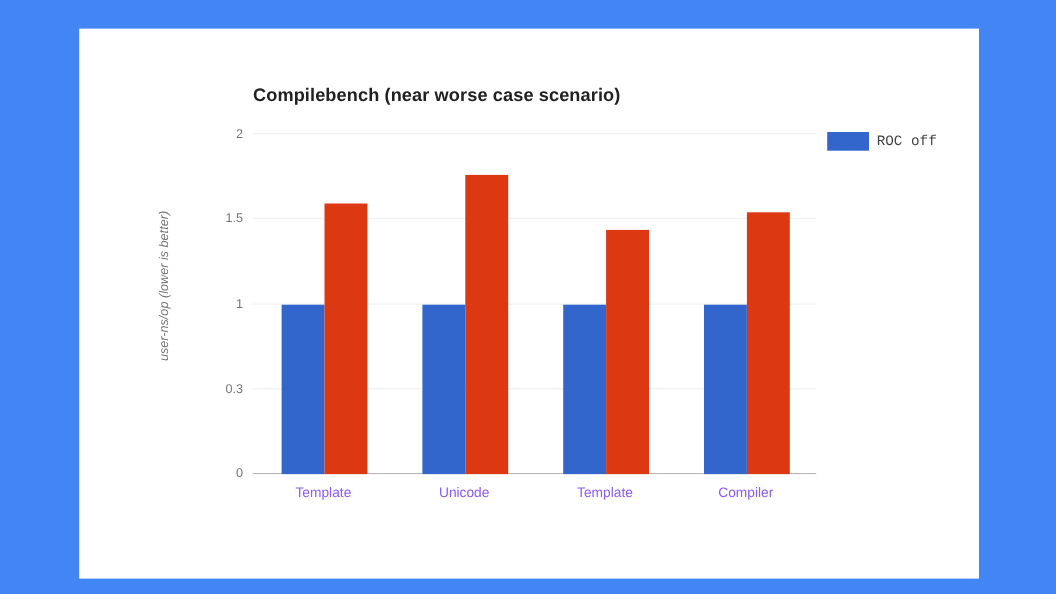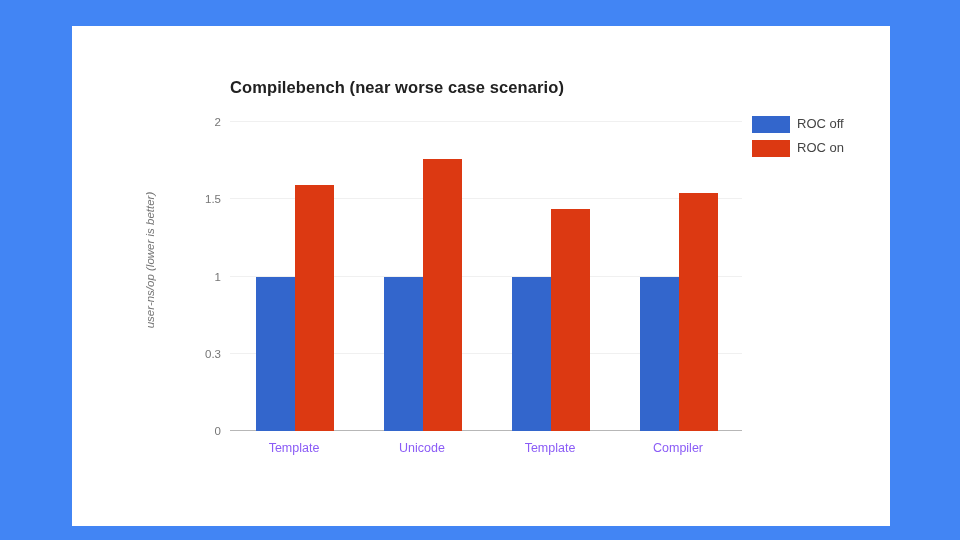--- a/index.html
+++ b/index.html
@@ -128,22 +128,23 @@
   }
 
   
   #chart-legend {
     position: absolute;
     left: 680px;
     top: 90px;
   }
   .legend-item {
     display: flex;
-    align-items: flex-start;
+    align-items: center;
     height: 24px;
+    font-family: Liberation Mono, monospace;
   }
   .legend-swatch {
     width: 38px;
     height: 17px;
     margin-right: 7px;
     flex: none;
   }
   .legend-label {
     font-size: 13px;
     color: #444444;
@@ -198,21 +199,17 @@
               <div class="x-tick-label">Compiler</div>
             </div>
           </div>
       </div>
 
       <div id="chart-legend">
           <div class="legend-item">
             <span class="legend-swatch" style="background: rgb(51, 102, 204);"></span>
             <span class="legend-label">ROC off</span>
           </div>
-          <div class="legend-item">
-            <span class="legend-swatch" style="background: rgb(220, 57, 18);"></span>
-            <span class="legend-label">ROC on</span>
-          </div>
         </div>
 
     </div>
   </div>
 </div>
 
 </body></html>

